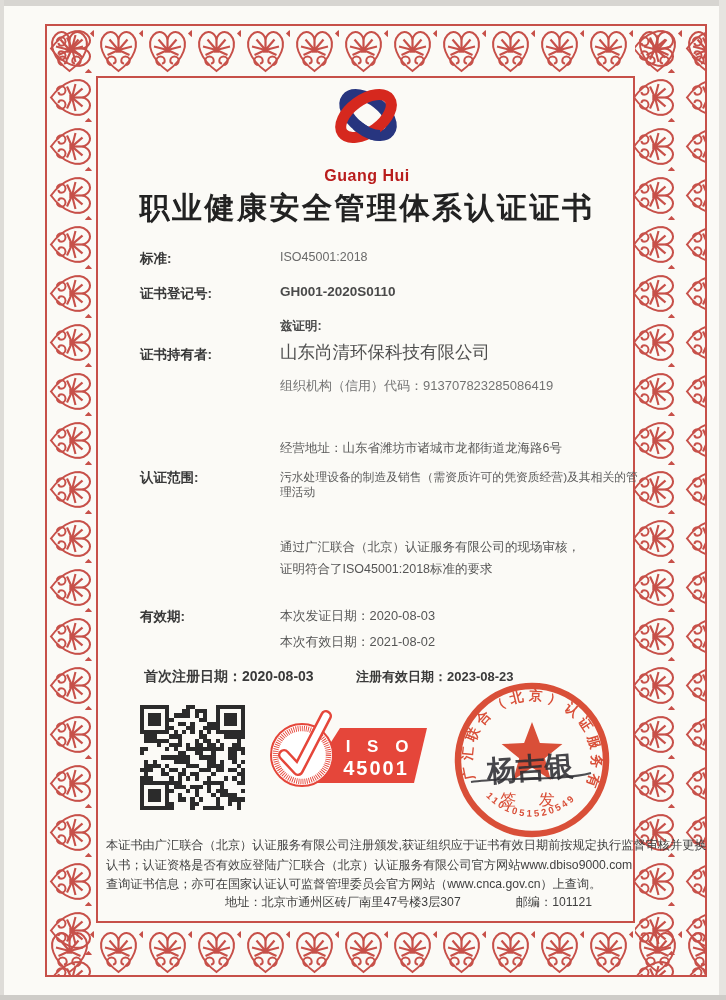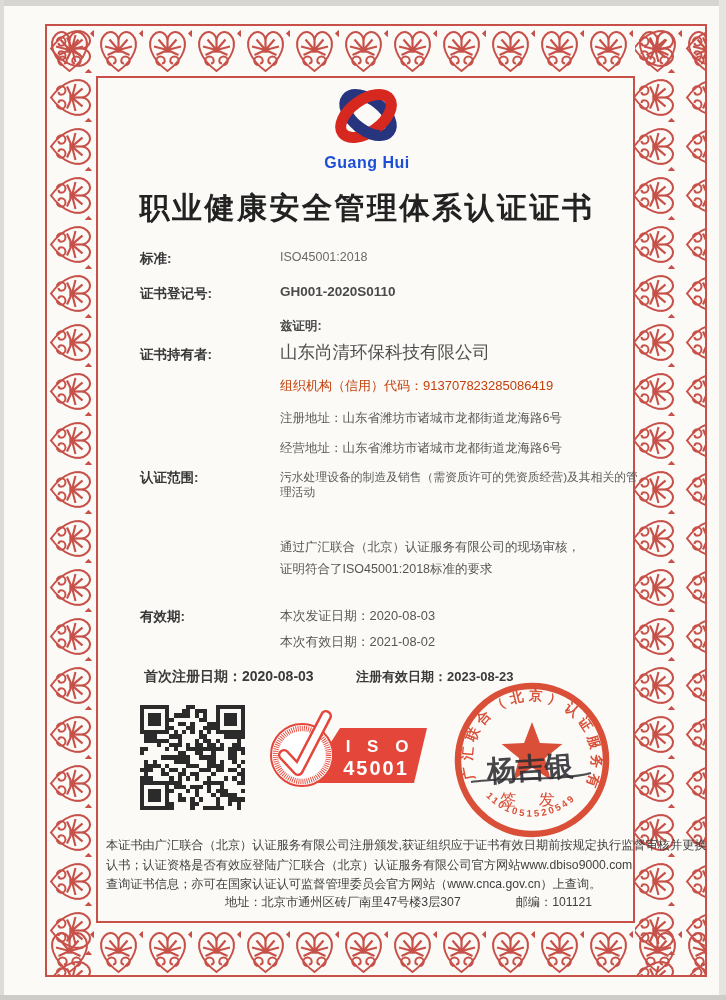--- a/index.html
+++ b/index.html
@@ -10,35 +10,35 @@
   }
   
   .scan-top{position:absolute;left:0;top:0;width:726px;height:6px;background:#d7d5d1;}
   .scan-left{position:absolute;left:0;top:0;width:4px;height:1000px;background:#dedcd8;}
   .scan-right{position:absolute;right:0;top:0;width:7px;height:1000px;background:#e6e4e0;}
   .scan-bottom{position:absolute;left:0;bottom:0;width:726px;height:5px;background:#ceccc8;}
 
   .border-svg{position:absolute;left:45px;top:24px;}
 
   .logo-wrap{position:absolute;left:97px;top:84px;width:540px;text-align:center;}
-  .logo-name{margin-top:0;font-size:16px;font-weight:bold;color:#1d4ed8;letter-spacing:0.5px;}
+  .logo-name{margin-top:13px;font-size:16px;font-weight:bold;color:#b91c1c;letter-spacing:0.5px;}
 
   .cert-title{
     position:absolute;left:67px;top:188px;width:600px;text-align:center;
     font-size:30px;font-weight:bold;color:#222;letter-spacing:2.5px;margin:0;
   }
 
   .lbl{position:absolute;left:140px;font-size:13.5px;font-weight:bold;color:#383838;white-space:nowrap;}
   .val{position:absolute;left:280px;font-size:12.5px;color:#5a5a5a;white-space:nowrap;}
 
   #row-std-l{top:250px;} #row-std-v{top:250px;color:#6a6a6a;}
   #row-reg-l{top:285px;} #row-reg-v{top:284px;font-size:13.5px;font-weight:bold;color:#4a4a4a;}
   #row-hereby{top:318px;font-size:12.5px;font-weight:bold;color:#4a4a4a;text-align:center;}
   #row-holder-l{top:346px;} #row-holder-v{top:340px;font-size:17.5px;color:#4f4f4f;}
-  #row-orgcode{top:377px;font-size:13px;color:#c2410c;}
+  #row-orgcode{top:377px;font-size:13px;color:#737373;}
   #row-regaddr{top:410px;}
   #row-opaddr{top:440px;}
   #row-scope-l{top:469px;}
   #row-scope-v{top:470px;font-size:11.8px;width:364px;white-space:normal;line-height:15px;}
   #row-audit1{top:539px;color:#555;}
   #row-audit2{top:561px;color:#555;}
   #row-validity-l{top:608px;}
   #row-issue{top:608px;font-size:12.8px;color:#555;}
   #row-valid{top:634px;font-size:12.8px;color:#555;}
   #row-firstreg{position:absolute;left:144px;top:668px;font-size:14px;font-weight:bold;color:#3a3a3a;white-space:nowrap;}
@@ -119,21 +119,20 @@
 
   <div class="lbl" id="row-reg-l">证书登记号:</div>
   <div class="val" id="row-reg-v">GH001-2020S0110</div>
 
   <div class="val" id="row-hereby">兹证明:</div>
 
   <div class="lbl" id="row-holder-l">证书持有者:</div>
   <div class="val" id="row-holder-v">山东尚清环保科技有限公司</div>
 
   <div class="val" id="row-orgcode">组织机构（信用）代码：913707823285086419</div>
-  <div class="val" id="row-regaddr">注册地址：山东省潍坊市诸城市龙都街道龙海路6号</div>
   <div class="val" id="row-opaddr">经营地址：山东省潍坊市诸城市龙都街道龙海路6号</div>
 
   <div class="lbl" id="row-scope-l">认证范围:</div>
   <div class="val" id="row-audit1">通过广汇联合（北京）认证服务有限公司的现场审核，</div>
 
   <div class="val" id="row-scope-v">污水处理设备的制造及销售（需资质许可的凭资质经营)及其相关的管理活动</div>
   <div class="val" id="row-audit2">证明符合了ISO45001:2018标准的要求</div>
 
   <div class="lbl" id="row-validity-l">有效期:</div>
   <div class="val" id="row-issue">本次发证日期：2020-08-03</div>

